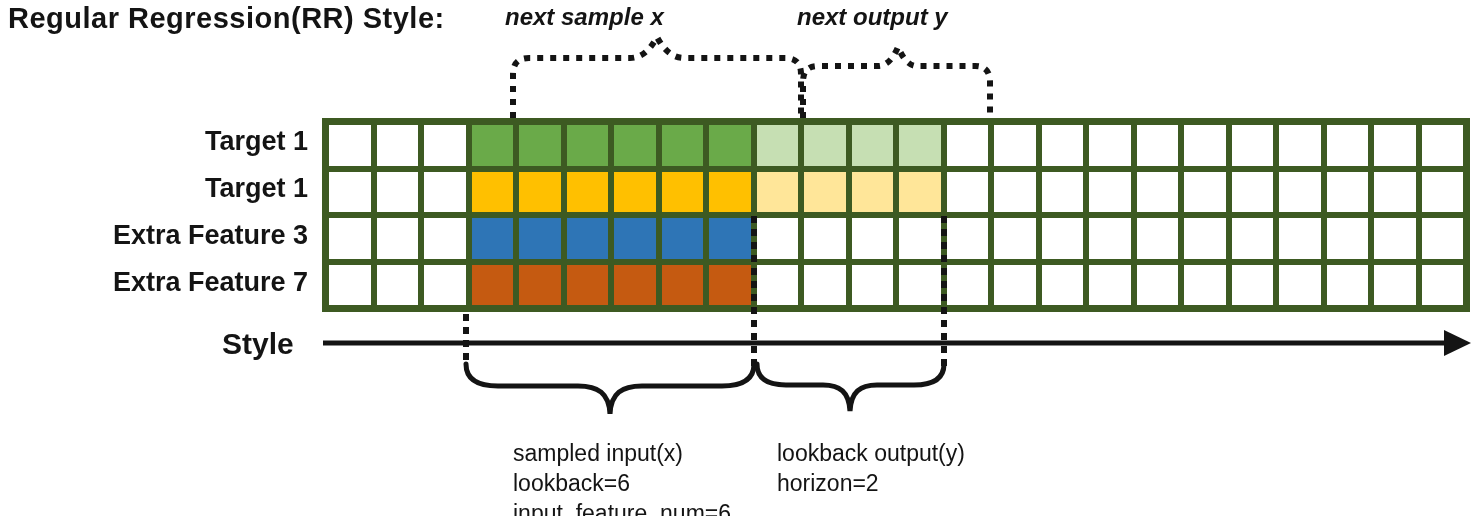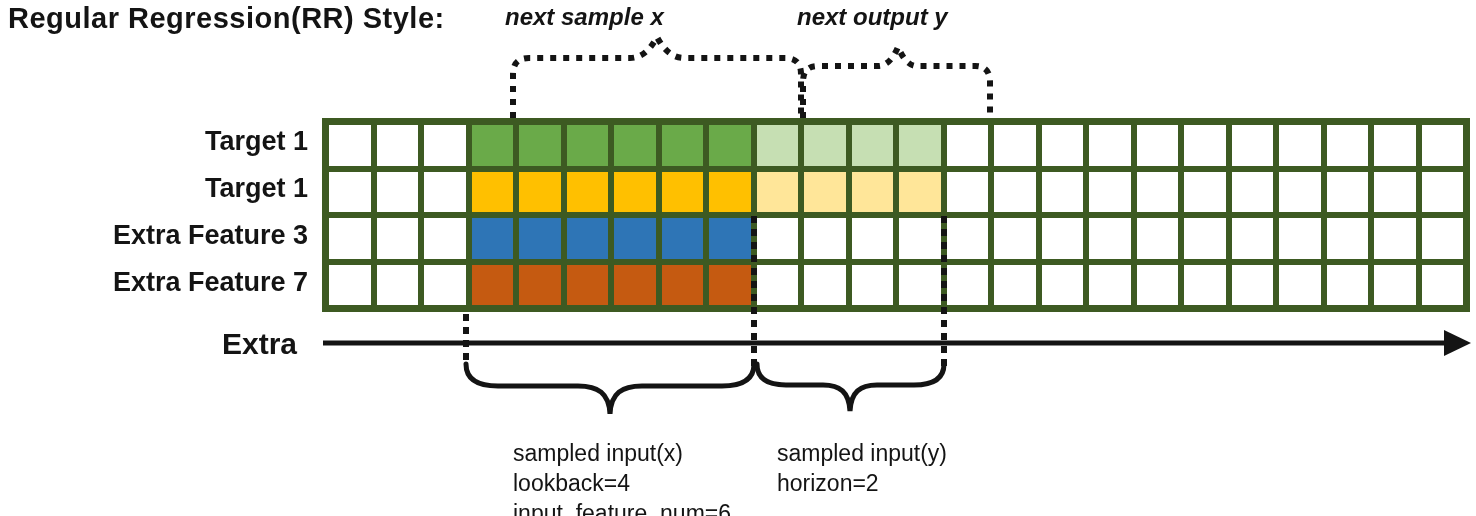--- a/index.html
+++ b/index.html
@@ -164,26 +164,26 @@
     <path d="M944,216 L944,366" fill="none" stroke="#141414" stroke-width="6" stroke-dasharray="7 6"></path>
 
     <line x1="323" y1="343" x2="1448" y2="343" stroke="#141414" stroke-width="5"></line>
     <polygon points="1444,330 1444,356 1471,343" fill="#141414"></polygon>
 
     <path d="M466,364 C466,380 478,386 498,386 L578,386 C598,386 609,393 610,414 C611,393 622,386 642,386 L722,386 C742,386 754,380 754,364" fill="none" stroke="#141414" stroke-width="5" stroke-linecap="round"></path>
 
     <path d="M757,364 C757,379 768,385 786,385 L823,385 C840,385 849,392 850,411 C851,392 860,385 877,385 L914,385 C932,385 944,379 944,364" fill="none" stroke="#141414" stroke-width="5" stroke-linecap="round"></path>
   </svg>
 
-  <div class="time-label">Extra</div>
+  <div class="time-label">Style</div>
 
   <div class="ann input">
     <div>sampled input(x)</div>
-    <div>lookback=4</div>
+    <div>lookback=6</div>
     <div>input_feature_num=6</div>
   </div>
 
   <div class="ann output">
-    <div>sampled input(y)</div>
+    <div>lookback output(y)</div>
     <div>horizon=2</div>
   </div>
 
 </div>
 
 </body></html>

